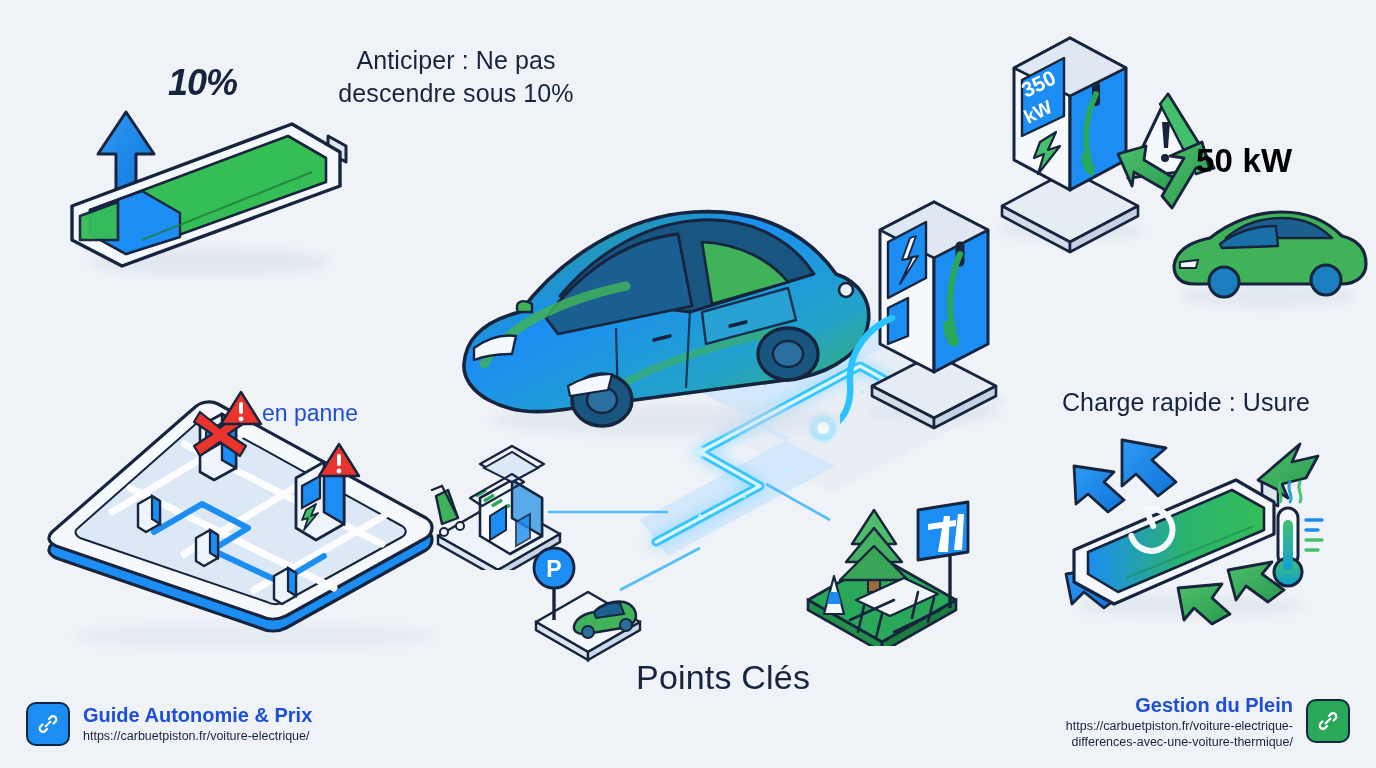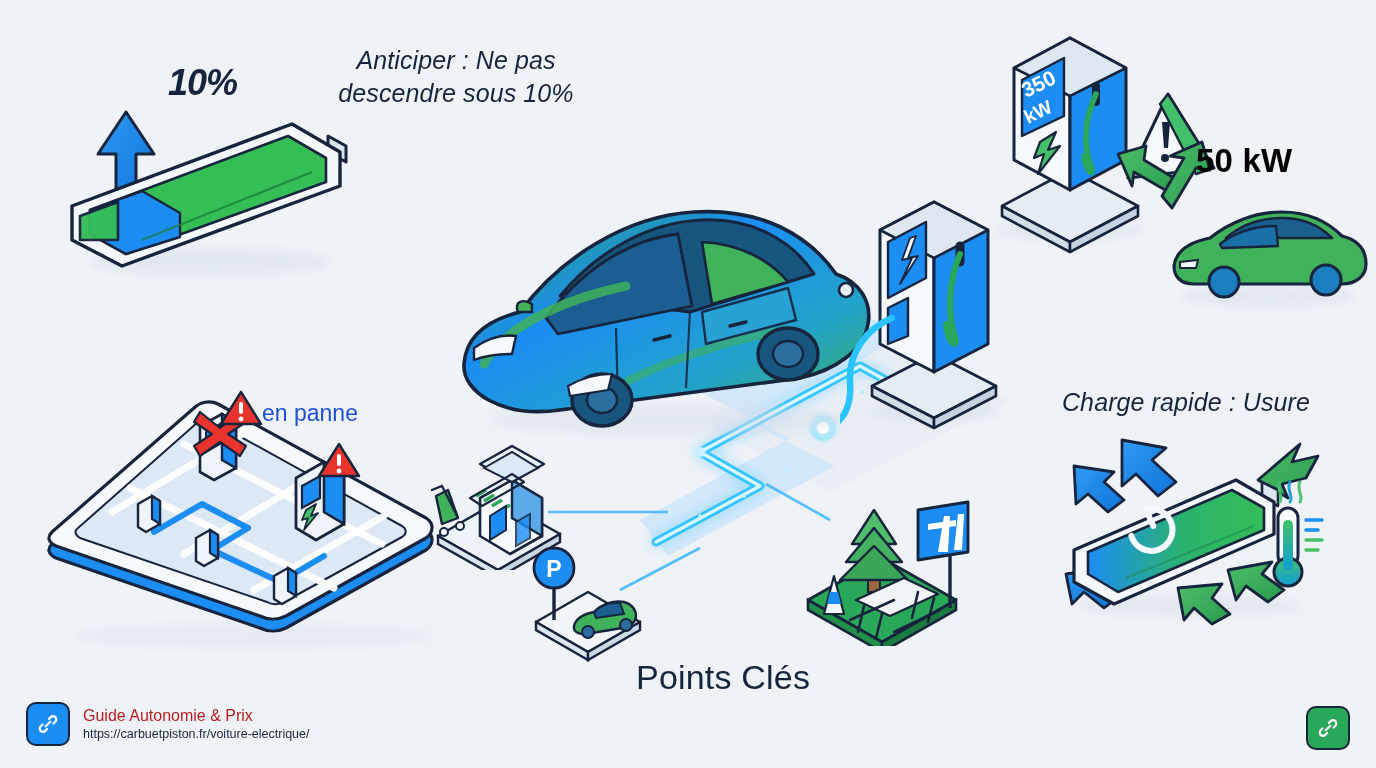--- a/index.html
+++ b/index.html
@@ -16,21 +16,20 @@
 
   
   .hd{
     color:#16243d;
     font-size:25px;
     font-weight:500;
     line-height:1.32;
     letter-spacing:.1px;
     text-align:center;
     white-space:pre-line;
-    font-style:italic;
   }
   .pct{
     color:#16243d;
     font-size:36px;
     font-weight:700;
     font-style:italic;
     letter-spacing:-1px;
   }
   .kw-label{
     color:#000000;
@@ -54,21 +53,21 @@
   .footer-card{display:flex;align-items:center;gap:13px;}
   .link-chip{
     width:40px;height:40px;border-radius:10px;
     border:2px solid #16243d;
     display:flex;align-items:center;justify-content:center;
     flex:0 0 auto;
   }
   .link-chip.blue{background:#1b8df3;}
   .link-chip.green{background:#2aa85a;}
   .f-title{
-    color:#b91c1c;font-size:16px;font-weight:400;line-height:1.25;
+    color:#1d4ed8;font-size:20px;font-weight:700;line-height:1.25;
   }
   .f-url{
     color:#16243d;font-size:12.5px;font-weight:400;line-height:1.3;
     white-space:pre-line;
   }
   .ftr-left{left:26px;bottom:22px;}
   .ftr-right{right:26px;bottom:18px;}
   .ftr-right .footer-card{flex-direction:row;}
   .ftr-right .txt{text-align:right;}
   .ftr-left .txt{text-align:left;}
@@ -484,20 +483,25 @@
       </div>
       <div class="txt">
         <div class="f-title">Guide Autonomie &amp; Prix</div>
         <div class="f-url">https://carbuetpiston.fr/voiture-electrique/</div>
       </div>
     </div>
   </div>
 
   <div class="abs ftr-right">
     <div class="footer-card">
+      <div class="txt">
+        <div class="f-title">Gestion du Plein</div>
+        <div class="f-url">https://carbuetpiston.fr/voiture-electrique-
+differences-avec-une-voiture-thermique/</div>
+      </div>
       <div class="link-chip green">
         <svg width="22" height="22" viewBox="0 0 24 24" fill="none" stroke="#ffffff" stroke-width="2.4" stroke-linecap="round">
           <path d="M9.5 14.5 L14.5 9.5"></path>
           <path d="M13 6.5 L15 4.5 a3.5 3.5 0 0 1 5 5 L18 11.5"></path>
           <path d="M11 17.5 L9 19.5 a3.5 3.5 0 0 1 -5 -5 L6 12.5"></path>
         </svg>
       </div>
     </div>
   </div>
 

